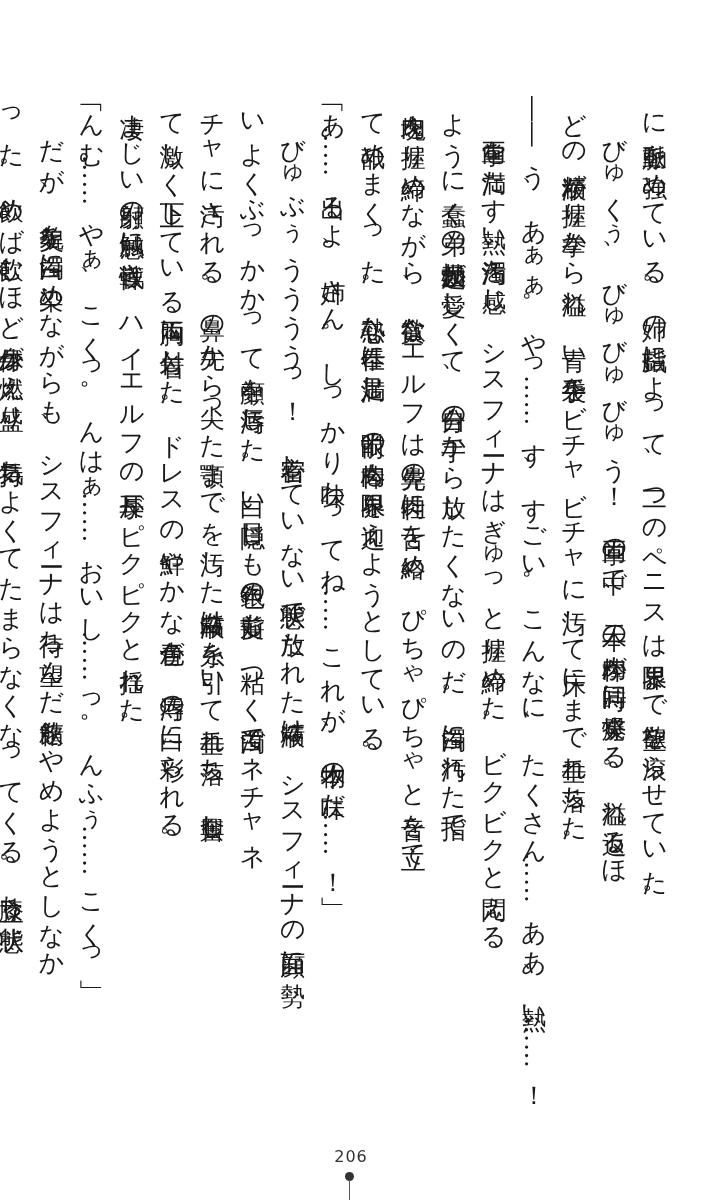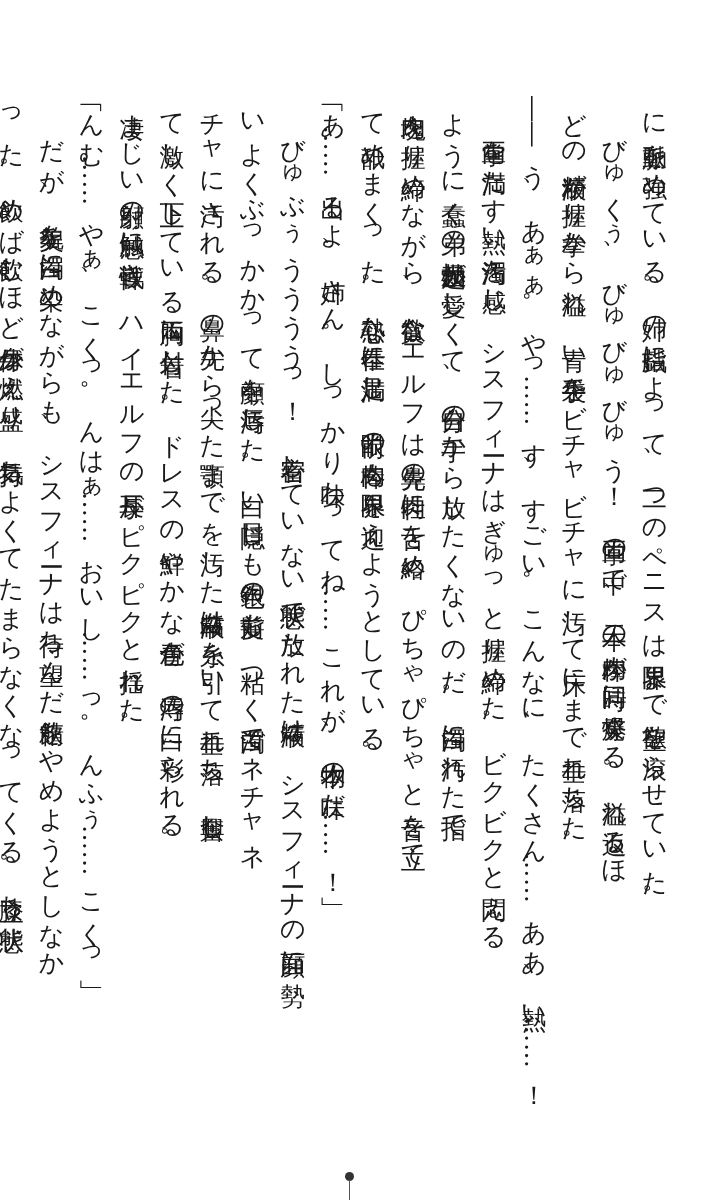--- a/index.html
+++ b/index.html
@@ -85,15 +85,16 @@
     <span class="line">　びゅぶぅううううっ！　密着していない状態で放たれた精液は、シスフィーナの顔面に勢</span>
     <span class="line">いよくぶっかかって顔中を汚辱した。白い目隠しも銀色の前髪も、粘つく白濁でネチャネ</span>
     <span class="line">チャに汚される。鼻の先から尖った顎までを汚した白粘液は糸を引いて垂れ落ち、興奮し</span>
     <span class="line">て激しく上下している両胸に付着した。ドレスの鮮やかな青色が、汚辱の白に彩られる。</span>
     <span class="line">凄まじい顔射の触感に戦慄き、ハイエルフの長耳がピクピクと揺れた。</span>
     <span class="line">「んむ……やぁ、こくっ。んはぁ……おいし……っ。んふぅ……こくっ」</span>
     <span class="line">　だが、美貌を白濁に染めながらも、シスフィーナは待ち望んだ精飲をやめようとしなか</span>
     <span class="line">った。飲めば飲むほど身体が燃え盛り、気持ちよくてたまらなくなってくる。膝立ち状態</span>
   </div>
 
+  <div class="page-number">206</div>
   <div class="page-dot"></div>
   <div class="page-line"></div>
 </div>
 
 </body></html>

